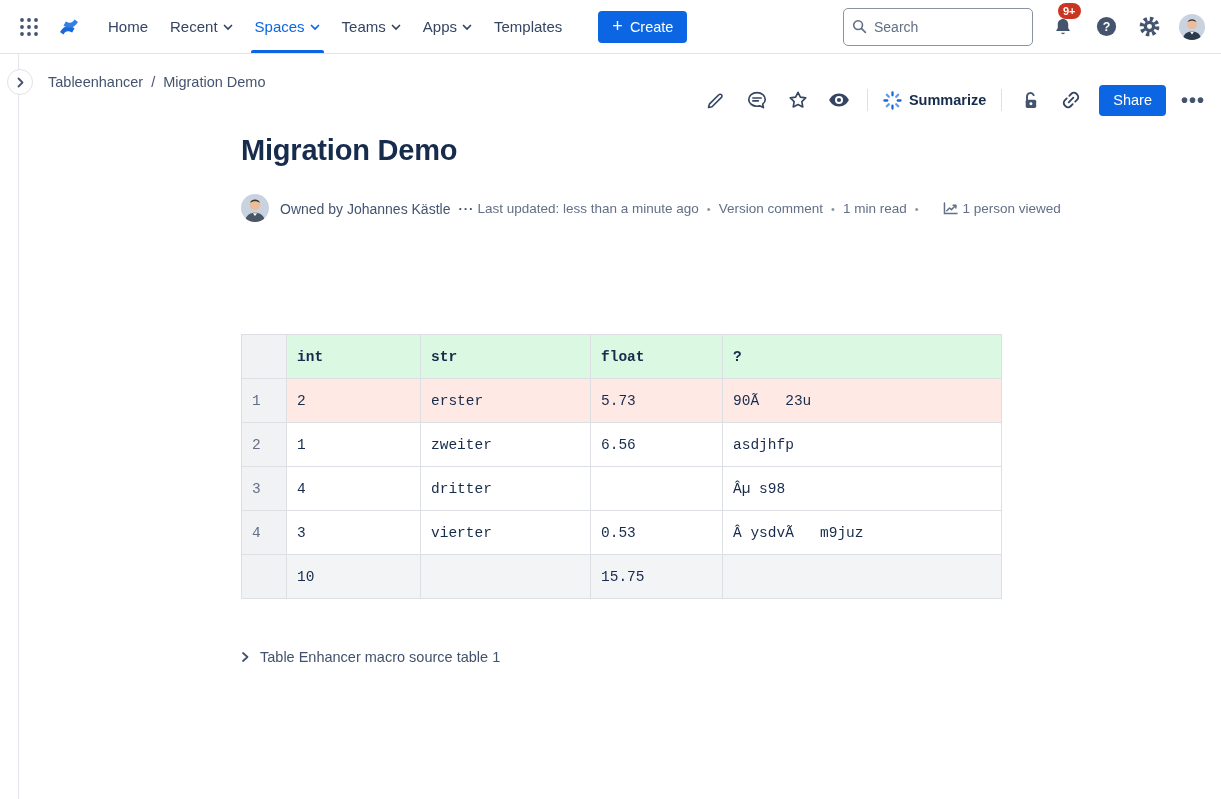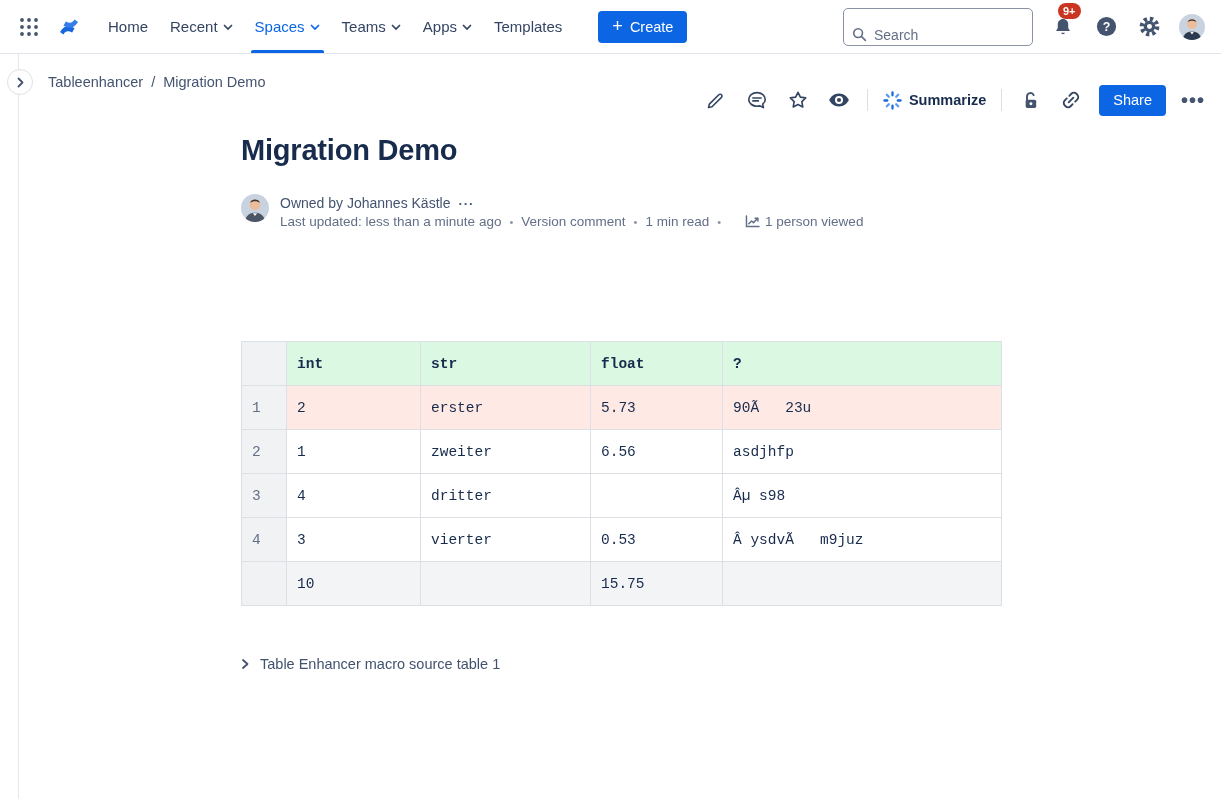--- a/index.html
+++ b/index.html
@@ -18,21 +18,21 @@
   .nav-item.active { color: #0C66E4; }
   .nav-item.active::after { content: ""; position: absolute; left: 0; right: 0; bottom: 0;
     height: 3px; background: #0C66E4; border-radius: 2px 2px 0 0; }
   .nav-item svg { margin-top: 2px; }
   .create-btn { margin-left: 18px; height: 32px; padding: 0 14px; background: #0C66E4; color: #fff;
     border: none; border-radius: 4px; font-size: 14.5px; font-weight: 500; display: flex;
     align-items: center; gap: 7px; cursor: pointer; font-family: inherit; }
   .create-plus { font-size: 18px; font-weight: 400; line-height: 1; margin-top: -2px; }
   .tb-right { display: flex; align-items: center; gap: 17px; }
   .searchbox { width: 190px; height: 30px; border: 1px solid #8993A4; border-radius: 5px;
-    display: flex; align-items: flex-start; padding: 18px 8px; gap: 7px; background: #fff; }
+    display: flex; align-items: center; padding: 18px 8px; gap: 7px; background: #fff; }
   .searchbox input { border: none; outline: none; flex: 1; font-size: 14px; color: #172B4D;
     font-family: inherit; background: transparent; min-width: 0; }
   .searchbox input::placeholder { color: #626F86; }
   .bell-wrap { position: relative; width: 26px; height: 26px; display: flex; align-items: center; justify-content: center; cursor: pointer; }
   .badge { position: absolute; top: -11px; left: 8px; background: #CA3521; color: #fff;
     font-size: 11px; font-weight: 700; border-radius: 9px; padding: 2px 5px; line-height: 1.1; }
   .icon-btn { width: 26px; height: 26px; display: flex; align-items: center; justify-content: center; cursor: pointer; }
   .avatar { width: 26px; height: 26px; border-radius: 50%; overflow: hidden; cursor: pointer; flex: none; }
 
   
@@ -52,21 +52,21 @@
   .summarize { display: flex; align-items: center; gap: 7px; cursor: pointer; }
   .summarize span { font-size: 14.5px; font-weight: 600; color: #172B4D; }
   .share-btn { height: 31px; padding: 0 14px; background: #0C66E4; color: #fff; border: none;
     border-radius: 4px; font-size: 14.5px; font-weight: 500; cursor: pointer; font-family: inherit; }
   .more-dots { font-size: 20px; letter-spacing: 1px; color: #44546F; font-weight: 700; line-height: 0.5; cursor: pointer; }
 
   .main { padding-left: 241px; }
   .page-title { margin-top: 22px; font-size: 29px; font-weight: 600; color: #172B4D; letter-spacing: -0.2px; }
   .byline { margin-top: 27px; display: flex; gap: 11px; }
   .byline .avatar { width: 28px; height: 28px; }
-  .byline-text { display: flex; flex-direction: column; gap: 3px; padding-top: 1px; }
+  .byline-text { display: flex; flex-direction: row; gap: 3px; padding-top: 1px; }
   .byline-row1 { font-size: 14px; color: #44546F; display: flex; align-items: center; gap: 8px; }
   .byline-more { letter-spacing: 1px; color: #44546F; cursor: pointer; font-weight: 700; font-size: 13px; }
   .byline-row2 { font-size: 13.5px; color: #626F86; display: flex; align-items: center; gap: 8px; }
   .meta-sep { font-size: 11px; color: #8993A4; }
   .meta-views { display: flex; align-items: center; gap: 5px; cursor: pointer; padding-left: 16px; }
 
   
   table.demo { margin-top: 112px; border-collapse: collapse; table-layout: fixed; width: 760px; }
   table.demo td, table.demo th { border: 1px solid #DCDFE4; height: 44px; padding: 0 10px;
     font-size: 14.5px; text-align: left; vertical-align: middle; font-family: Liberation Mono, monospace; }

